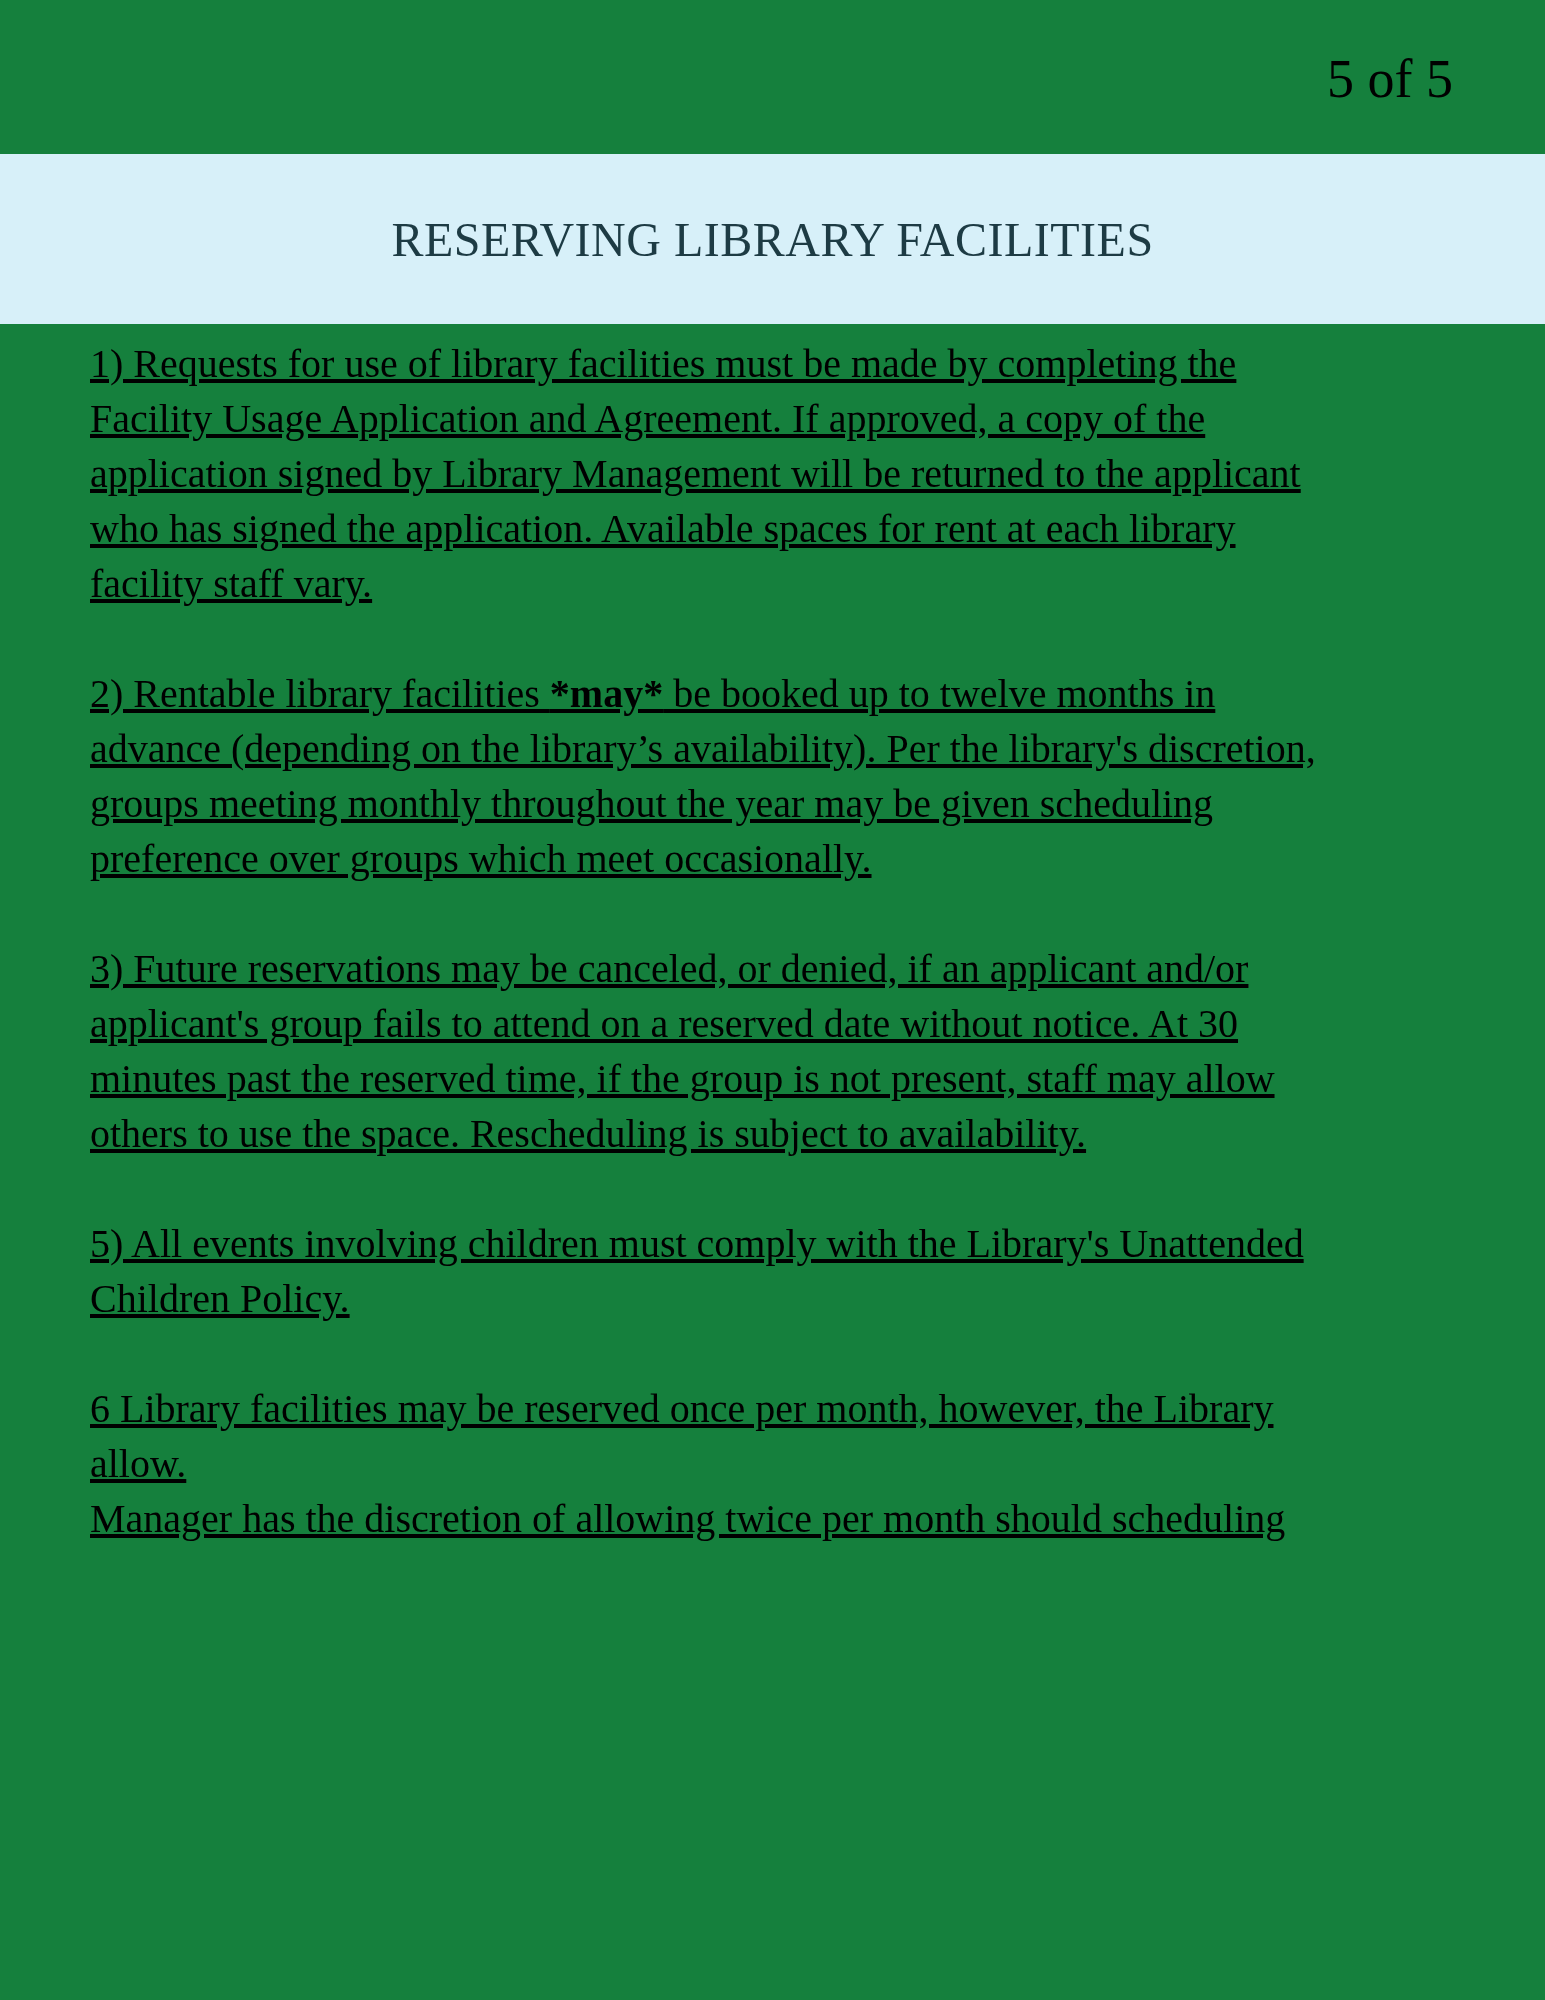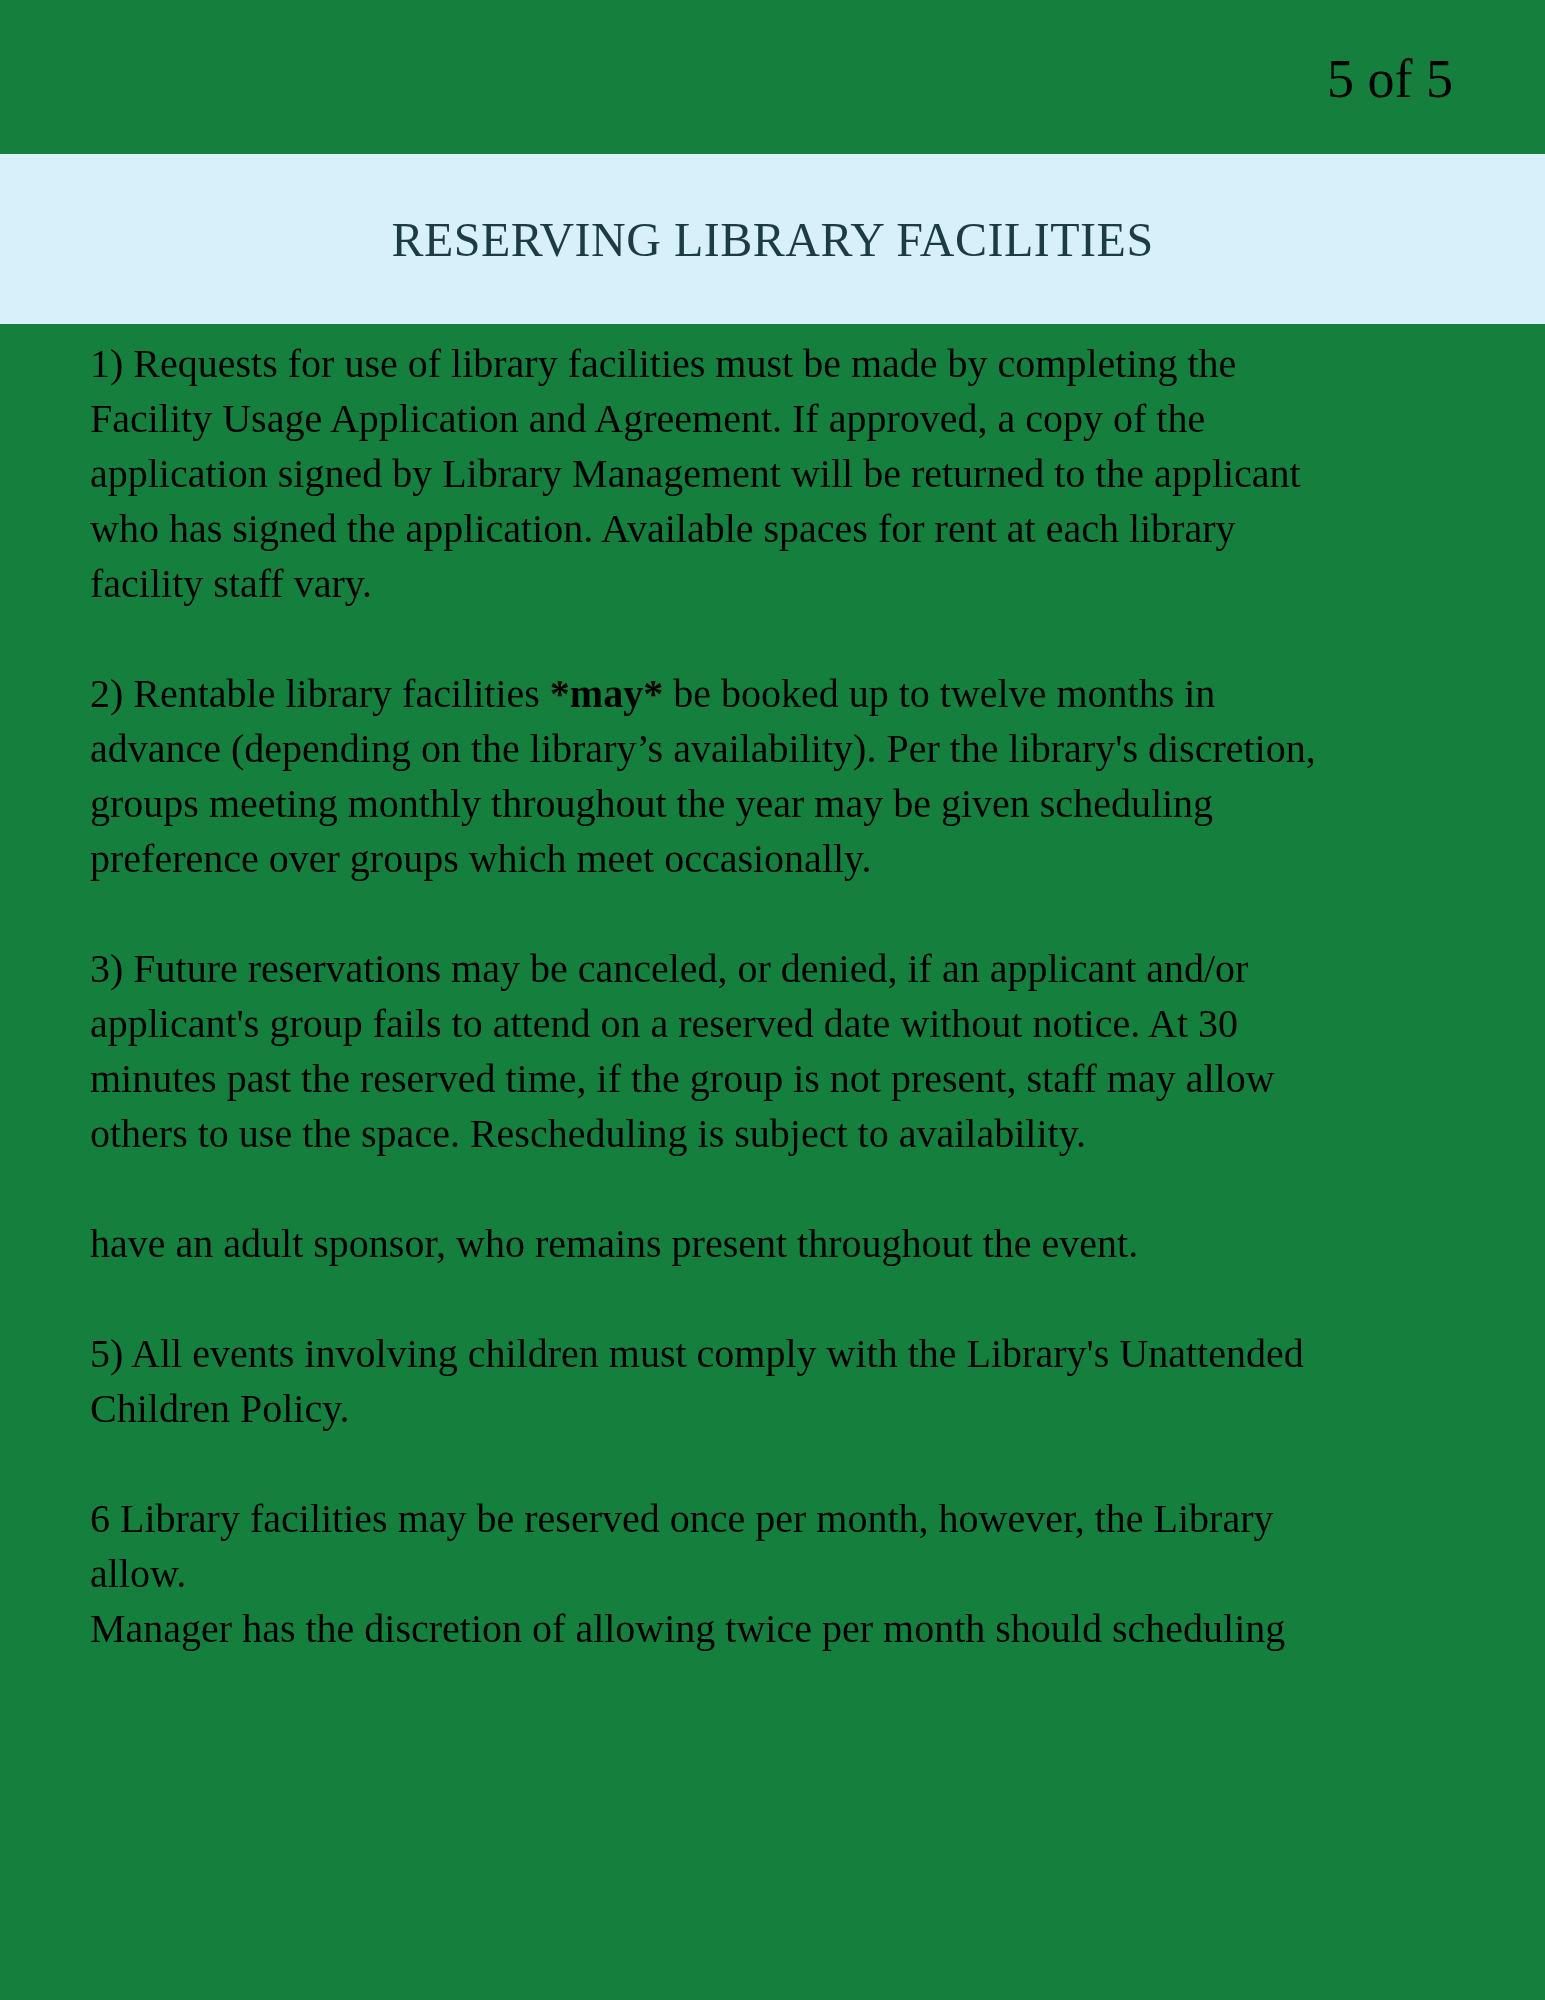--- a/index.html
+++ b/index.html
@@ -35,20 +35,21 @@
     letter-spacing: 0.5px;
     white-space: nowrap;
   }
   .content {
     position: absolute;
     top: 336px;
     left: 90px;
     right: 104px;
     font-size: 40px;
     line-height: 55px;
+    text-decoration: underline;
   }
   .paragraph { margin: 0 0 55px 0; }
   .line { white-space: pre; }
 </style>
 </head>
 <body>
 
 <div class="page" style="background: #15803d;">
 
   <div class="page-number">5 of 5</div>
@@ -71,21 +72,20 @@
         <div class="line">groups meeting monthly throughout the year may be given scheduling</div>
         <div class="line">preference over groups which meet occasionally.</div>
       </div>
       <div class="paragraph">
         <div class="line">3) Future reservations may be canceled, or denied, if an applicant and/or</div>
         <div class="line">applicant's group fails to attend on a reserved date without notice. At 30</div>
         <div class="line">minutes past the reserved time, if the group is not present, staff may allow</div>
         <div class="line">others to use the space. Rescheduling is subject to availability.</div>
       </div>
       <div class="paragraph">
-        <div class="line">have an adult sponsor, who remains present throughout the event.</div>
       </div>
       <div class="paragraph">
         <div class="line">5) All events involving children must comply with the Library's Unattended</div>
         <div class="line">Children Policy.</div>
       </div>
       <div class="paragraph">
         <div class="line">6 Library facilities may be reserved once per month, however, the Library</div>
         <div class="line">allow.</div>
         <div class="line">Manager has the discretion of allowing twice per month should scheduling</div>
       </div>

